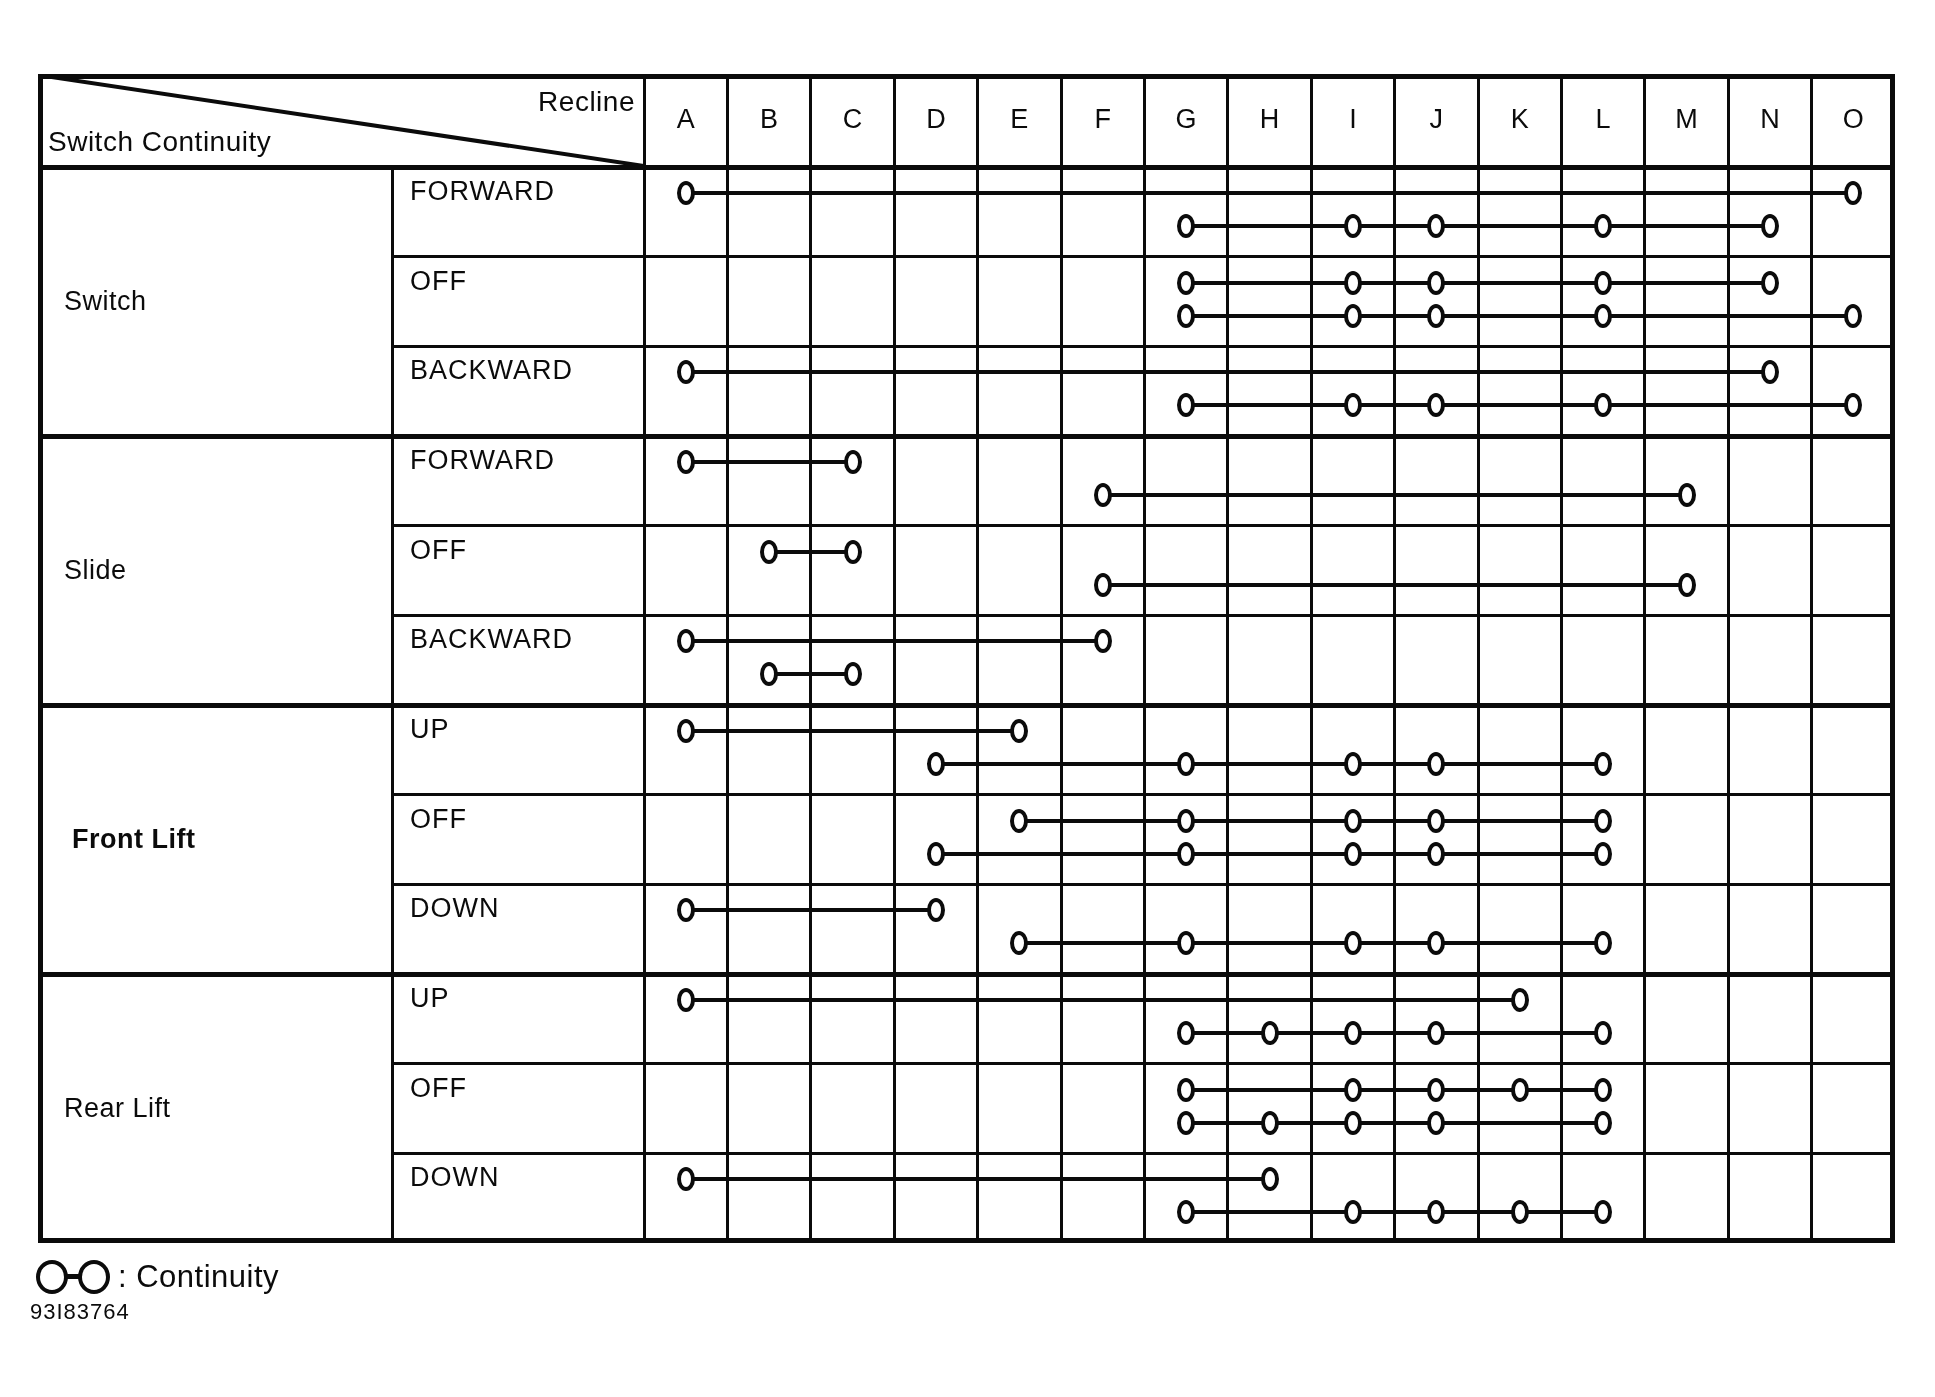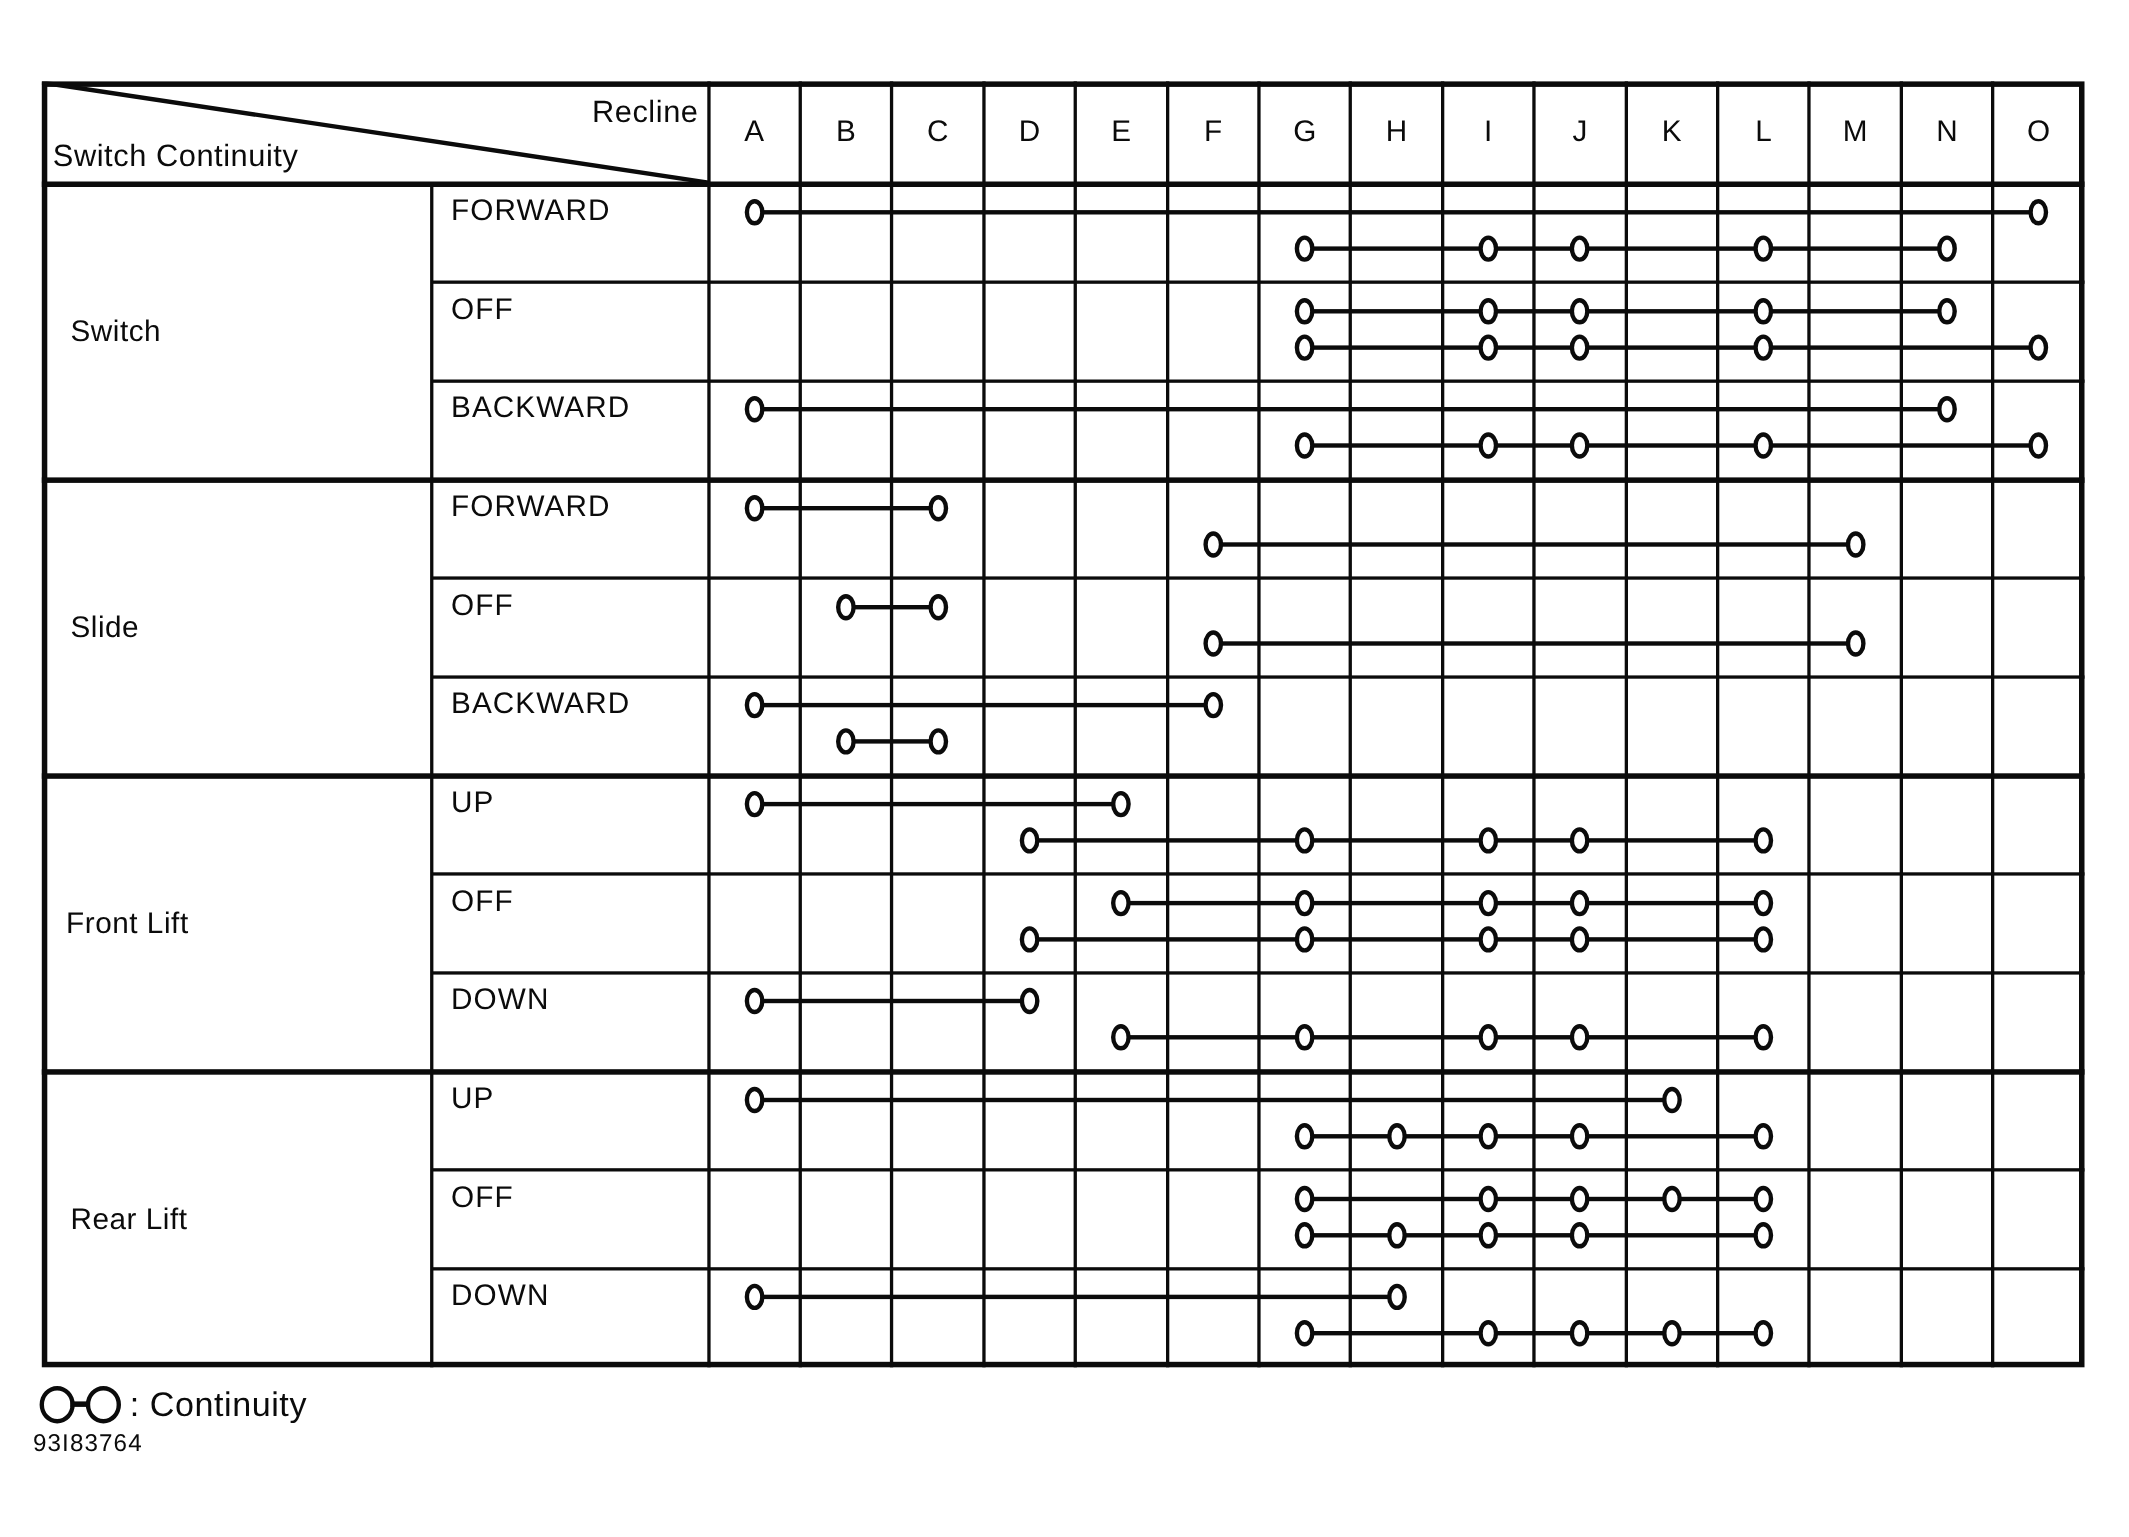--- a/index.html
+++ b/index.html
@@ -150,21 +150,21 @@
     <div class="ln" style="left: 1102.7px; top: 582.667px; width: 583.8px; height: 4px; background: rgb(11, 11, 11);"></div>
     <div class="node" style="left: 1093.7px; top: 572.667px;"></div>
     <div class="node" style="left: 1677.5px; top: 572.667px;"></div>
     <div class="cell cond" style="left: 410px; top: 624.333px;">BACKWARD</div>
     <div class="ln" style="left: 685.7px; top: 639.333px; width: 417px; height: 4px; background: rgb(11, 11, 11);"></div>
     <div class="node" style="left: 676.7px; top: 629.333px;"></div>
     <div class="node" style="left: 1093.7px; top: 629.333px;"></div>
     <div class="ln" style="left: 769.1px; top: 672.333px; width: 83.4px; height: 4px; background: rgb(11, 11, 11);"></div>
     <div class="node" style="left: 760.1px; top: 662.333px;"></div>
     <div class="node" style="left: 843.5px; top: 662.333px;"></div>
-    <div class="cell switch-name" style="left: 60px; top: 823.5px;">Front Lift</div>
+    <div class="cell switch-name" style="left: 72px; top: 823.5px; font-weight: bold;">Front Lift</div>
     <div class="cell cond" style="left: 410px; top: 714px;">UP</div>
     <div class="ln" style="left: 685.7px; top: 729px; width: 333.6px; height: 4px; background: rgb(11, 11, 11);"></div>
     <div class="node" style="left: 676.7px; top: 719px;"></div>
     <div class="node" style="left: 1010.3px; top: 719px;"></div>
     <div class="ln" style="left: 935.9px; top: 762px; width: 667.2px; height: 4px; background: rgb(11, 11, 11);"></div>
     <div class="node" style="left: 926.9px; top: 752px;"></div>
     <div class="node" style="left: 1177.1px; top: 752px;"></div>
     <div class="node" style="left: 1343.9px; top: 752px;"></div>
     <div class="node" style="left: 1427.3px; top: 752px;"></div>
     <div class="node" style="left: 1594.1px; top: 752px;"></div>

